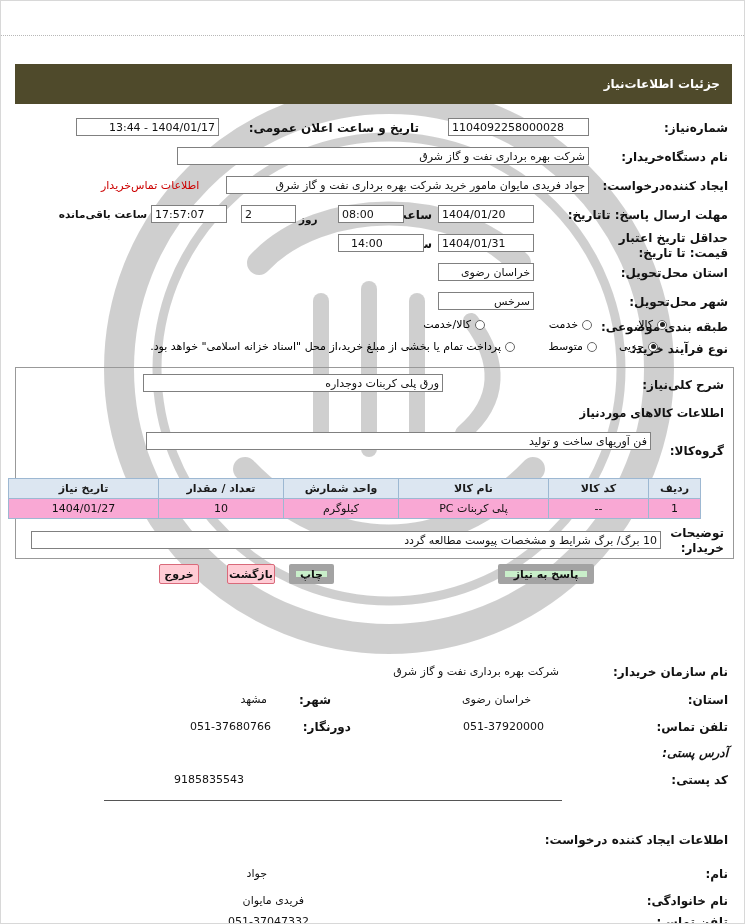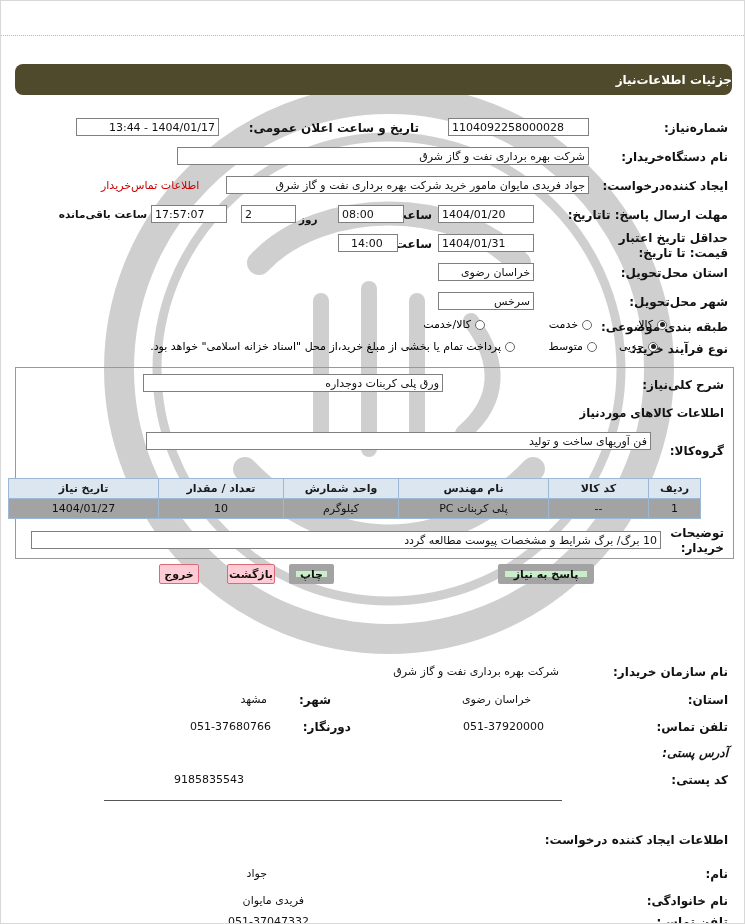--- a/index.html
+++ b/index.html
@@ -2,22 +2,22 @@
 <html lang="fa" dir="rtl"><head>
 <meta charset="utf-8">
 <style>
   html,body{margin:0;padding:0;background:#ffffff;}
   body{font-family:"DejaVu Sans",sans-serif;}
   #page{position:relative;width:745px;height:924px;background:#fff;overflow:hidden;
         border:1px solid #d8d8d8;box-sizing:border-box;direction:rtl;}
   #page > *{position:absolute;z-index:1;}
   .wm{left:0;top:0;z-index:0 !important;pointer-events:none;}
   .topsep{left:0;top:34px;width:745px;border-top:1px dotted #b8b8b8;height:0;}
-  .bar{left:14px;width:717px;height:31px;background:#4f4a2b;color:#fff;display:flex;
-       align-items:center;padding:0 0;font-weight:bold;font-size:12px;box-sizing:border-box;border-radius:8px;}
+  .bar{left:14px;width:717px;height:40px;background:#4f4a2b;color:#fff;display:flex;
+       align-items:center;padding:0 12px;font-weight:bold;font-size:12px;box-sizing:border-box;}
   .lbl{font-size:12px;font-weight:bold;color:#121212;white-space:nowrap;line-height:1.25;}
   .lbl.wrap{white-space:normal;}
   .txt{font-size:11px;color:#121212;white-space:nowrap;}
   .inp{height:18px;border:1px solid #808080;background:#fff;font-size:11px;color:#111;
        padding:0 3px;box-sizing:border-box;font-family:"DejaVu Sans",sans-serif;}
   .inp.ltr{direction:ltr;text-align:left;}
   .inp.rtl{direction:rtl;text-align:right;}
   .link{font-size:11px;color:#cc0000;cursor:pointer;text-decoration:none;white-space:nowrap;}
   .opt{display:flex;align-items:center;gap:4px;font-size:11px;white-space:nowrap;direction:rtl;}
   .radio{width:10px;height:10px;min-width:10px;border:1px solid #666;border-radius:50%;
@@ -27,21 +27,21 @@
          border-radius:50%;background:#222;}
   .needbox{left:14px;top:366px;width:717px;height:190px;border:1px solid #999;background:transparent;}
   .btn{height:20px;font-size:11px;font-weight:bold;color:#111;border-radius:2px;display:flex;
        align-items:center;justify-content:center;padding:0 4px;box-sizing:border-box;cursor:pointer;white-space:nowrap;}
   .btn.green{background:#c9efca;border:7px solid #a3a3a3;text-align:right;}
   .btn.pink{background:#ffccd5;border:1px solid #d96a7a;}
   table.items{border-collapse:collapse;table-layout:fixed;width:662px;direction:rtl;background:#fff;}
   table.items th,table.items td{border:1px solid #9db8d2;font-size:11px;height:19px;
        text-align:center;padding:0 2px;overflow:hidden;white-space:nowrap;}
   table.items th{background:#dce6f1;font-weight:bold;color:#1a1a1a;}
-  table.items td{background:#a3a3a3;color:#111;}
+  table.items td{background:#f9a8d4;color:#111;}
   .divider{border-top:1px solid #555;height:0;}
 </style>
 </head>
 <body>
 
 <div id="page">
 
   <svg class="wm" width="745" height="924" viewBox="0 0 745 924">
     <g fill="none" stroke="#8a8a8a" stroke-linecap="round" opacity="0.40">
       <circle cx="388" cy="368" r="270" stroke-width="30"></circle>
@@ -78,21 +78,21 @@
   <span class="lbl" style="right:312px;top:207px;">ساعت</span>
   <input class="inp ltr" style="left: 337px; top: 204px; width: 66px;" readonly="" value="08:00">
   <span class="lbl" style="left:298px;top:212px;font-size:10.5px;">روز</span>
   <input class="inp ltr" style="left: 240px; top: 204px; width: 55px;" readonly="" value="2">
   <input class="inp ltr" style="left: 150px; top: 204px; width: 76px;" readonly="" value="17:57:07">
   <span class="lbl" style="left:8px;top:207px;width:138px;text-align:right;font-size:10.5px;">ساعت باقی‌مانده</span>
 
   <span class="lbl wrap" style="right:16px;top:230px;width:128px;">حداقل تاریخ اعتبار قیمت: تا تاریخ:</span>
   <input class="inp ltr" style="left: 437px; top: 233px; width: 96px;" readonly="" value="1404/01/31">
   <span class="lbl" style="right:312px;top:236px;">ساعت</span>
-  <input class="inp ltr" style="left: 337px; top: 233px; width: 60px; padding-left: 12px;" readonly="" value="14:00">
+  <input class="inp ltr" style="left: 337px; top: 233px; width: 86px; padding-left: 12px;" readonly="" value="14:00">
 
   <span class="lbl" style="right:16px;top:265px;">استان محل‌تحویل:</span>
   <input class="inp rtl" style="left: 437px; top: 262px; width: 96px;" readonly="" value="خراسان رضوی">
 
   <span class="lbl" style="right:16px;top:294px;">شهر محل‌تحویل:</span>
   <input class="inp rtl" style="left: 437px; top: 291px; width: 96px;" readonly="" value="سرخس">
 
   <span class="lbl" style="right:16px;top:319px;">طبقه بندی موضوعی:</span>
   <span class="opt" style="right:77px;top:317px;">
     <span class="radio checked"></span>
@@ -129,21 +129,21 @@
   <span class="lbl" style="right:20px;top:405px;font-size:11.5px;">اطلاعات کالاهای موردنیاز</span>
 
   <span class="lbl" style="right:20px;top:423px;margin-top:20px;">گروه‌کالا:</span>
   <input class="inp rtl" style="left: 145px; top: 431px; width: 505px;" readonly="" value="فن آوریهای ساخت و تولید">
 
   <table class="items" style="top:477px;right:43px;">
     <thead>
       <tr>
         <th style="width:47px;">ردیف</th>
         <th style="width:95px;">کد کالا</th>
-        <th style="width:145px;">نام مهندس</th>
+        <th style="width:145px;">نام کالا</th>
         <th style="width:110px;">واحد شمارش</th>
         <th style="width:120px;">تعداد / مقدار</th>
         <th style="width:145px;">تاریخ نیاز</th>
       </tr>
     </thead>
     <tbody>
       <tr>
         <td>1</td>
         <td>--</td>
         <td>پلی کربنات PC</td>

